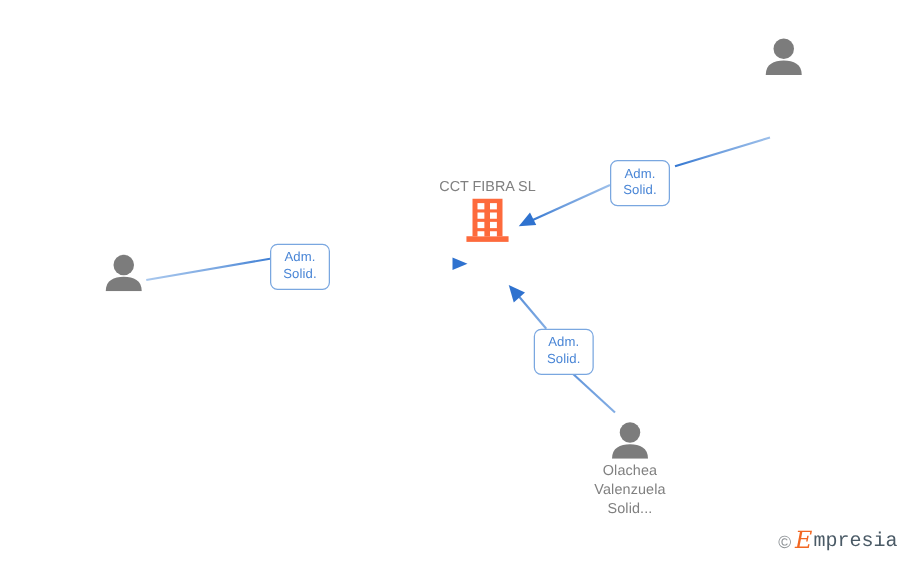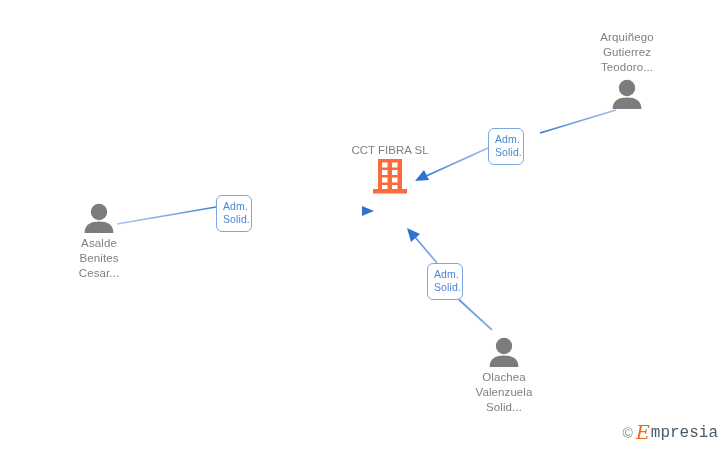--- a/index.html
+++ b/index.html
@@ -69,21 +69,21 @@
     position: absolute;
     box-sizing: border-box;
     background: #ffffff;
     border: 1.4px solid #7aa7e0;
     border-radius: 6px;
     color: #4a86d6;
     font-size: 10.5px;
     line-height: 13px;
     text-align: center;
     padding: 4px 6px 5px 6px;
-    width: 36px;
+    width: 48px;
     letter-spacing: .1px;
   }
   .edge-label span { display: block; }
   #edge-label-1 { left: 216px; top: 195px; }
   #edge-label-2 { left: 488px; top: 128px; }
   #edge-label-3 { left: 427px; top: 263px; }
 
   #watermark {
     position: absolute;
     right: 10px;
@@ -168,37 +168,31 @@
       <rect x="9" y="12" width="5.5" height="5" fill="#ffffff"></rect>
       <rect x="19" y="12" width="5.5" height="5" fill="#ffffff"></rect>
       <rect x="9" y="19.5" width="5.5" height="5" fill="#ffffff"></rect>
       <rect x="19" y="19.5" width="5.5" height="5" fill="#ffffff"></rect>
       <rect x="9" y="27" width="5.5" height="4" fill="#ffffff"></rect>
       <rect x="19" y="27" width="5.5" height="4" fill="#ffffff"></rect>
     </svg>
   </div>
 
   <div class="node" id="node-person-1">
-    <div class="node-label person-label-above">Arquiñego
-Gutierrez
-Teodoro...</div>
     <svg class="node-icon" width="36" height="30" viewBox="0 0 36 30">
       <circle cx="18" cy="9" r="8.2" fill="#7c7c7c"></circle>
       <path d="M3.6 30 C3.6 21.2 10.1 18.4 18 18.4 C25.9 18.4 32.4 21.2 32.4 30 Z" fill="#7c7c7c"></path>
     </svg>
   </div>
 
   <div class="node" id="node-person-2">
     <svg class="node-icon" width="36" height="30" viewBox="0 0 36 30">
       <circle cx="18" cy="9" r="8.2" fill="#7c7c7c"></circle>
       <path d="M3.6 30 C3.6 21.2 10.1 18.4 18 18.4 C25.9 18.4 32.4 21.2 32.4 30 Z" fill="#7c7c7c"></path>
     </svg>
-    <div class="node-label person-label-below">Asalde
-Benites
-Cesar...</div>
   </div>
 
   <div class="node" id="node-person-3">
     <svg class="node-icon" width="36" height="30" viewBox="0 0 36 30">
       <circle cx="18" cy="9" r="8.2" fill="#7c7c7c"></circle>
       <path d="M3.6 30 C3.6 21.2 10.1 18.4 18 18.4 C25.9 18.4 32.4 21.2 32.4 30 Z" fill="#7c7c7c"></path>
     </svg>
     <div class="node-label person-label-below">Olachea
 Valenzuela
 Solid...</div>

